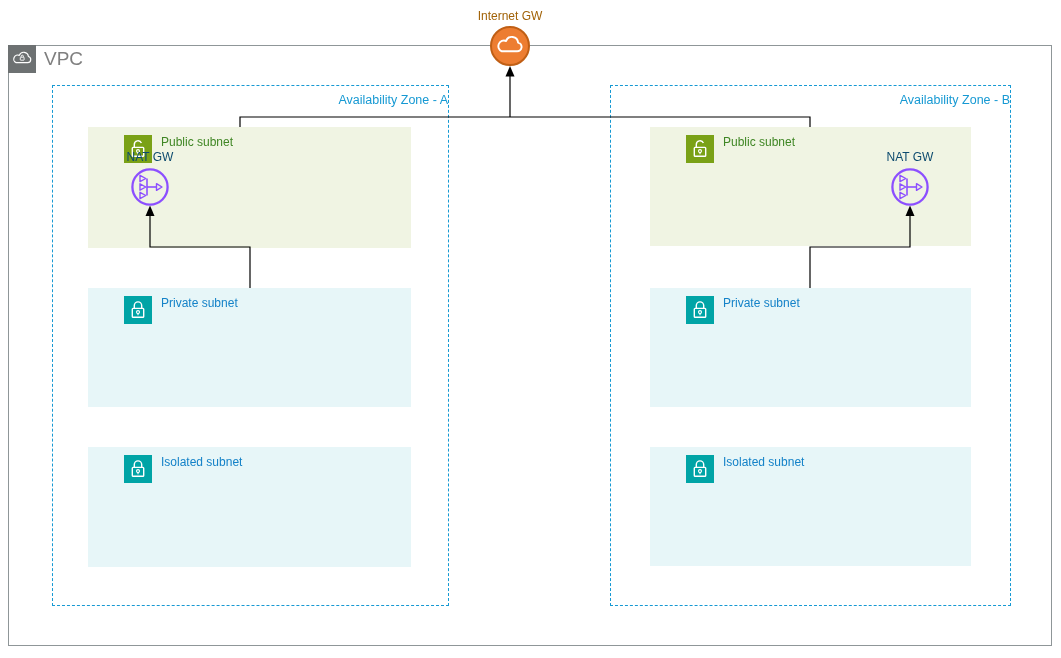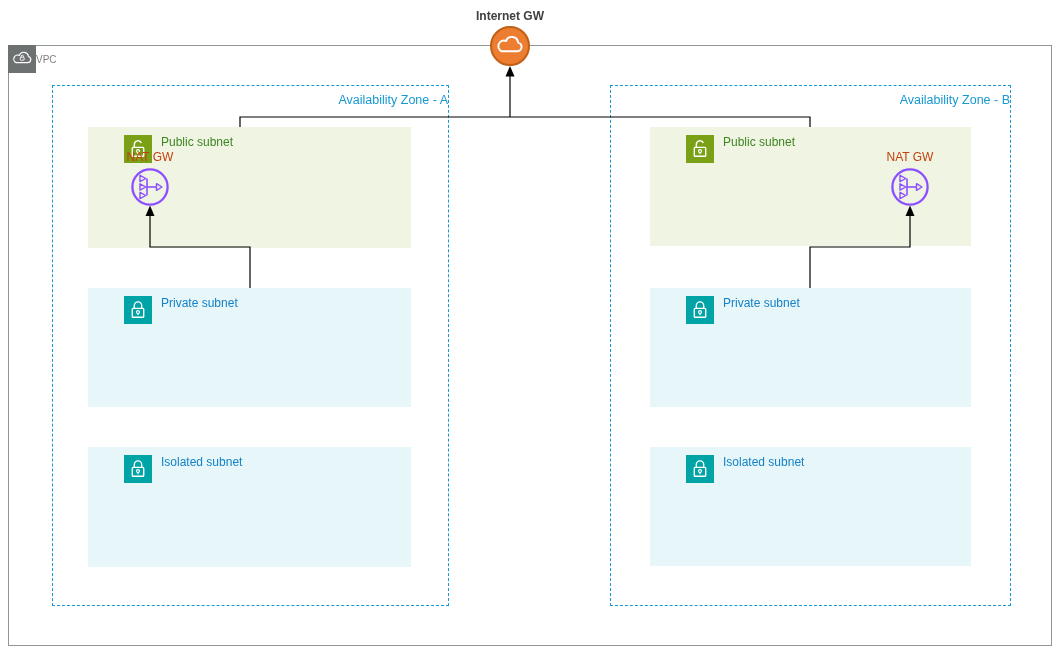--- a/index.html
+++ b/index.html
@@ -7,21 +7,21 @@
     position:relative;width:1061px;height:658px;background:#ffffff;overflow:hidden;
     font-family:"Liberation Sans","DejaVu Sans",sans-serif;
     -webkit-font-smoothing:antialiased;
   }
   .abs{position:absolute;}
 
   
   .vpc-box{left:8px;top:45px;width:1044px;height:601px;border:1px solid var(--vpc-border,#8F9698);box-sizing:border-box;}
   .vpc-head{left:8px;top:45px;display:flex;align-items:center;}
   .vpc-icon{width:28px;height:28px;display:block;}
-  .vpc-label{font-size:10px;color:var(--vpc-label,#7F7F7F);}
+  .vpc-label{margin-left:8px;font-size:19px;color:var(--vpc-label,#7F7F7F);}
 
   
   .az{border:1px dashed var(--az-border,#1699D3);box-sizing:border-box;}
   .az-a{left:52px;top:85px;width:397px;height:521px;}
   .az-b{left:610px;top:85px;width:401px;height:521px;}
   .az-label{position:absolute;left:0;top:7px;width:100%;text-align:right;font-size:12.5px;color:var(--az-label,#1699D3);}
 
   
   .subnet{box-sizing:border-box;}
   .subnet.public{background:var(--public-subnet-bg,#F0F4E3);}
@@ -33,25 +33,25 @@
   .sub-priv-b{left:650px;top:288px;width:321px;height:119px;}
   .sub-iso-b{left:650px;top:447px;width:321px;height:119px;}
   .subnet-head{position:absolute;left:0;top:8px;display:flex;align-items:flex-start;margin-left:36px;}
   .subnet-icon{width:28px;height:28px;display:block;flex:0 0 auto;}
   .subnet-label{margin-left:9px;font-size:12px;}
   .subnet-label.green{color:var(--public-subnet-label,#3F8624);}
   .subnet-label.blue{color:var(--private-subnet-label,#1482C8);}
 
   
   .igw-wrap{left:487px;top:23px;width:46px;height:46px;}
-  .igw-label{left:440px;top:9px;width:140px;text-align:center;font-size:12px;color:#404040;font-weight:bold;}
+  .igw-label{left:440px;top:9px;width:140px;text-align:center;font-size:12px;color:#a16207;}
   .nat-wrap{width:44px;height:44px;}
   .nat-a{left:128px;top:165px;}
   .nat-b{left:888px;top:165px;}
-  .nat-label{width:100px;text-align:center;font-size:12px;color:#c2410c;}
+  .nat-label{width:100px;text-align:center;font-size:12px;color:#0c4a6e;}
   .nat-label-a{left:100px;top:150px;}
   .nat-label-b{left:860px;top:150px;}
 
   .connectors{left:0;top:0;width:1061px;height:658px;pointer-events:none;}
   .edge{stroke:var(--connector,#000);stroke-width:1.2;fill:none;}
   .arrowhead{fill:var(--connector,#000);stroke:none;}
 </style>
 </head>
 <body>
 

